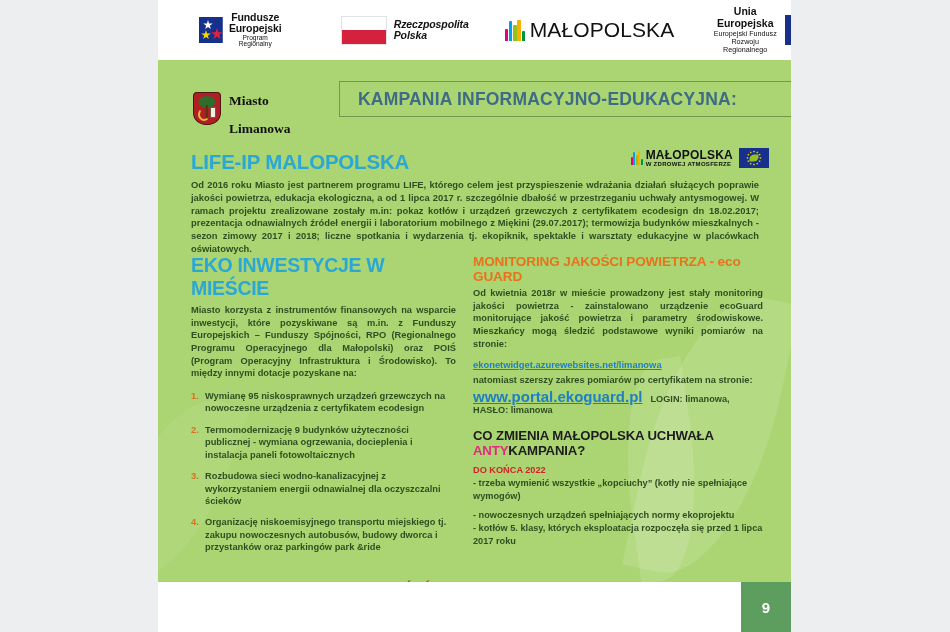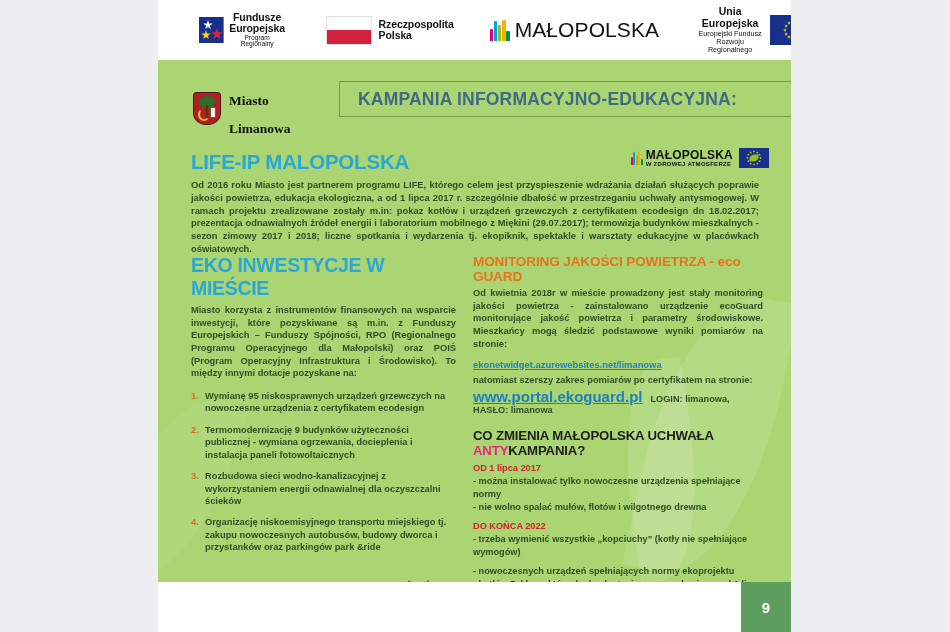--- a/index.html
+++ b/index.html
@@ -42,21 +42,21 @@
   .fe-mark .star-w { position:absolute; left:4px; top:3px; width:10px;height:10px; background:#ffffff;
     clip-path: polygon(50% 0%,61% 35%,98% 35%,68% 57%,79% 91%,50% 70%,21% 91%,32% 57%,2% 35%,39% 35%); }
   .fe-mark .star-y { position:absolute; left:2px; top:13px; width:10px;height:10px; background:#f5d800;
     clip-path: polygon(50% 0%,61% 35%,98% 35%,68% 57%,79% 91%,50% 70%,21% 91%,32% 57%,2% 35%,39% 35%); }
   .fe-mark .star-r { position:absolute; left:12px; top:11px; width:12px;height:12px; background:#e6203c;
     clip-path: polygon(50% 0%,61% 35%,98% 35%,68% 57%,79% 91%,50% 70%,21% 91%,32% 57%,2% 35%,39% 35%); }
   .fe-text { line-height: 1.02; }
   .fe-text .l1, .fe-text .l2 { font-weight: bold; font-size: 10.5px; color: #111; letter-spacing:-.1px;}
   .fe-text .l3 { font-size: 6.6px; color: #111; margin-top: 1.5px; }
 
-  .logo-pl { margin-left: 40px; display:flex; align-items:center; }
+  .logo-pl { margin-left: 58px; display:flex; align-items:center;font-style:italic; }
   .pl-flag { width: 46px; height: 29px; border:0.5px solid #e2e2e2; box-sizing:border-box; margin-right:7px;}
   .pl-flag .w { height: 50%; background:#ffffff; }
   .pl-flag .r { height: 50%; background:#d4213d; }
   .pl-text { line-height:1.08; }
   .pl-text .l1, .pl-text .l2 { font-weight:bold; font-size:10.5px; color:#111; letter-spacing:-.1px;}
 
   .logo-mal { margin-left: 36px; display:flex; align-items:center; }
   .mal-m { width: 20px; height: 22px; margin-right: 5px; position: relative; }
   .mal-m i { position:absolute; bottom:0; width:3.4px; border-radius: 1px 1px 0 0;}
   .mal-m i:nth-child(1){left:0;  height:12px; background:#e5007d;}
@@ -212,21 +212,21 @@
 
       <div class="logo-slot logo-fe">
         <div class="fe-mark">
           <div class="sq"></div>
             <div class="star-w"></div>
             <div class="star-y"></div>
             <div class="star-r"></div>
         </div>
         <div class="fe-text">
           <div class="l1">Fundusze</div>
-          <div class="l2">Europejska</div>
+          <div class="l2">Europejski</div>
           <div class="l3">Program Regionalny</div>
         </div>
       </div>
 
       <div class="logo-slot logo-pl">
         <div class="pl-flag">
           <div class="w"></div>
             <div class="r"></div>
         </div>
         <div class="pl-text">
@@ -340,25 +340,20 @@
           <div class="lnk-row">
             <a class="lnk" href="#">ekonetwidget.azurewebsites.net/limanowa</a>
           </div>
           <div class="creds">natomiast szerszy zakres pomiarów po certyfikatem na stronie:</div>
           <div class="creds">
             <a class="portal" href="#">www.portal.ekoguard.pl</a><span class="login-lbl">LOGIN: limanowa,  HASŁO: limanowa</span>
           </div>
 
           <div class="h-anty"><span>CO ZMIENIA MAŁOPOLSKA UCHWAŁA </span><span class="pink">ANTY</span><span>KAMPANIA?</span></div>
 
-          <div class="rule">
-            <div class="hd">OD 1 lipca 2017</div>
-            <div>- można instalować tylko nowoczesne urządzenia spełniające normy</div>
-            <div>- nie wolno spalać mułów, flotów i wilgotnego drewna</div>
-          </div>
           <div class="rule" style="margin-top:6px;">
             <div class="hd">DO KOŃCA 2022</div>
             <div>- trzeba wymienić wszystkie „kopciuchy” (kotły nie spełniające wymogów)</div>
           </div>
           <div class="rule" style="margin-top:6px;">
             <div>- nowoczesnych urządzeń spełniających normy ekoprojektu</div>
             <div>- kotłów 5. klasy, których eksploatacja rozpoczęła się przed 1 lipca 2017 roku</div>
           </div>
         </div>
 

